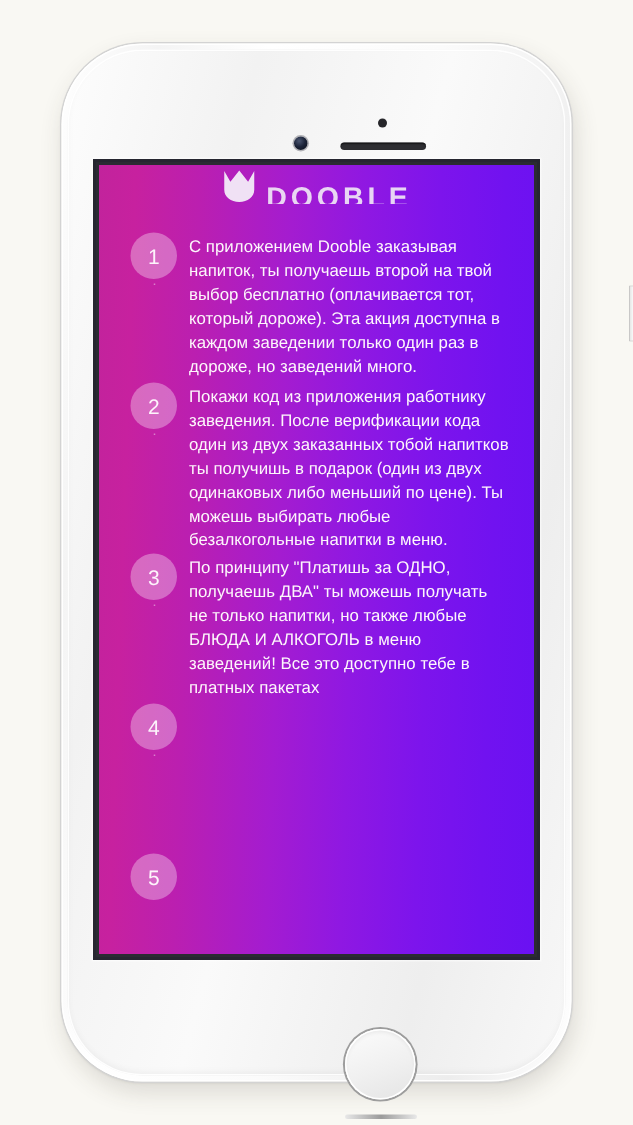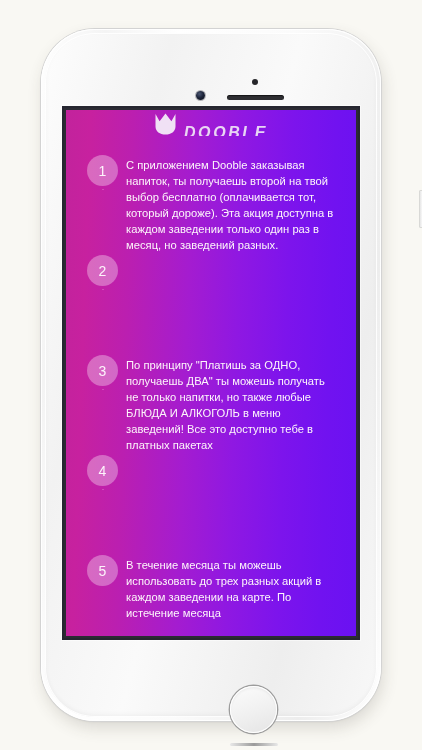--- a/index.html
+++ b/index.html
@@ -117,27 +117,26 @@
     overflow:hidden;
   }
   #logo-mark{
     width:23px; height:24px;
     position:relative;
     margin-bottom:0;
   }
   #logo-mark svg{ display:block; }
   #logo-word{
     color:#f0e6f6;
-    font-size:16px;
+    font-size:19px;
     letter-spacing:2.6px;
     font-weight:700;
     line-height:18px;
     transform:translateY(6px);
     opacity:.92;
-    font-style:italic;
   }
 
   
   #steps{
     position:absolute;
     left:0; top:26px; right:0; bottom:0;
     padding:19px 13px 0 13px;
   }
   .step{
     position:relative;
@@ -218,28 +217,29 @@
           <div id="logo-word">DOOBLE</div>
         </div>
 
         <div id="steps">
 
           <div class="step">
             <div class="marker-col">
               <div class="bullet">1</div>
               <div class="dashline"></div>
             </div>
-            <div class="step-text">С приложением Dooble заказывая напиток, ты получаешь второй на твой выбор бесплатно (оплачивается тот, который дороже). Эта акция доступна в каждом заведении только один раз в месяц, но заведений разных.</div>
+            <div class="step-text">С приложением Dooble заказывая напиток, ты получаешь второй на твой выбор бесплатно (оплачивается тот, который дороже). Эта акция доступна в каждом заведении только один раз в дороже, но заведений много.</div>
           </div>
 
           <div class="step">
             <div class="marker-col">
               <div class="bullet">2</div>
               <div class="dashline"></div>
             </div>
+            <div class="step-text">Покажи код из приложения работнику заведения. После верификации кода один из двух заказанных тобой напитков ты получишь в подарок (один из двух одинаковых либо меньший по цене). Ты можешь выбирать любые безалкогольные напитки в меню.</div>
           </div>
 
           <div class="step">
             <div class="marker-col">
               <div class="bullet">3</div>
               <div class="dashline"></div>
             </div>
             <div class="step-text">По принципу "Платишь за ОДНО, получаешь ДВА" ты можешь получать не только напитки, но также любые БЛЮДА И АЛКОГОЛЬ в меню заведений! Все это доступно тебе в платных пакетах</div>
           </div>
 
@@ -248,21 +248,20 @@
               <div class="bullet">4</div>
               <div class="dashline"></div>
             </div>
           </div>
 
           <div class="step">
             <div class="marker-col">
               <div class="bullet">5</div>
 
             </div>
-            <div class="step-text">В течение месяца ты можешь использовать до трех разных акций в каждом заведении на карте. По истечение месяца</div>
           </div>
 
         </div>
       </div>
     </div>
 
     <div id="home"></div>
     <div id="bottom-notch"></div>
   </div>
 

